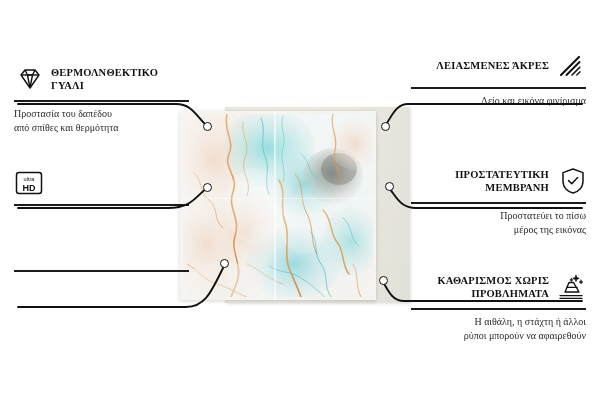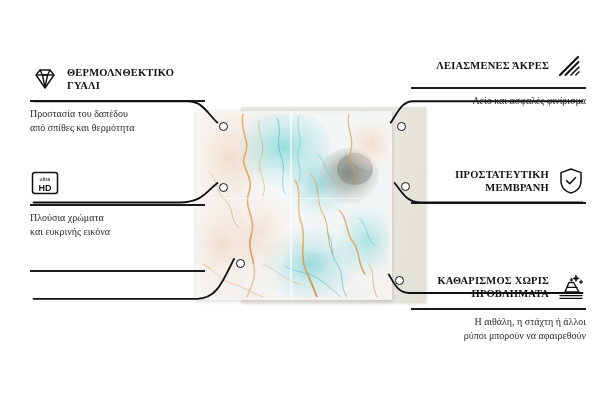--- a/index.html
+++ b/index.html
@@ -1,21 +1,21 @@
 <!DOCTYPE html>
 <html><head>
 <meta charset="utf-8">
 <style>
   html,body{margin:0;padding:0;}
   body{
     width:600px;height:400px;overflow:hidden;background:#ffffff;
     font-family:"Liberation Serif","DejaVu Serif",serif;
     color:#1a1a1a;position:relative;
   }
-  .stage{position:absolute;inset:0;margin-left:16px;}
+  .stage{position:absolute;inset:0;}
 
   
   .product-wrap{
     position:absolute;left:180px;top:105px;width:230px;height:200px;
   }
   .back-panel{
     position:absolute;left:45px;top:2px;width:185px;height:196px;
     background:linear-gradient(100deg,#e9e8e0 0%,#eceae2 45%,#e2e1d8 100%);
     box-shadow:1px 1px 3px rgba(0,0,0,.12);
   }
@@ -50,21 +50,21 @@
 
   
   .feature{position:absolute;width:175px;}
   .feature.left{left:14px;text-align:left;}
   .feature.right{right:14px;text-align:right;}
 
   .f-head{display:flex;align-items:center;gap:7px;min-height:34px;}
   .feature.right .f-head{flex-direction:row-reverse;}
   .f-icon{
     width:30px;height:30px;flex:0 0 30px;
-    display:flex;align-items:center;justify-content:center;
+    display:flex;align-items:center;justify-content:flex-end;
   }
   .f-icon svg{display:block;}
   .f-title{
     font-size:10.5px;font-weight:bold;letter-spacing:.2px;
     line-height:1.25;text-transform:uppercase;color:#111;
   }
   .rule{height:1.6px;background:#1c1c1c;margin:4px 0 5px 0;}
   .f-desc{font-size:10px;line-height:1.45;color:#2a2a2a;}
 
   
@@ -203,21 +203,20 @@
     <div class="f-head">
       <span class="f-icon">
         <svg width="30" height="26" viewBox="0 0 30 26">
           <rect x="2.5" y="2.5" width="25" height="21" rx="2.5" fill="none" stroke="#111" stroke-width="1.5"></rect>
           <text x="15" y="11" text-anchor="middle" font-family="Liberation Sans, sans-serif" font-size="5.6" fill="#111">ultra</text>
           <text x="15" y="20.5" text-anchor="middle" font-family="Liberation Sans, sans-serif" font-size="9" font-weight="bold" fill="#111">HD</text>
         </svg>
       </span>
     </div>
     <div class="rule"></div>
-    <div class="f-desc">Πλούσια χρώματα<br>και ευκρινής εικόνα</div>
   </div>
 
   <div class="feature left" style="top:266px;">
     <div class="rule"></div>
   </div>
 
   <div class="feature right" style="top:49px;">
     <div class="f-head">
       <span class="f-icon">
         <svg width="28" height="24" viewBox="0 0 28 24">
@@ -225,36 +224,37 @@
             <path d="M3 21 L21 3" stroke-width="2.2"></path>
             <path d="M8.5 21 L21.5 8" stroke-width="1.9"></path>
             <path d="M14 21 L21.8 13.2" stroke-width="1.6"></path>
             <path d="M18.8 21 L22 17.8" stroke-width="1.3"></path>
           </g>
         </svg>
       </span>
       <span class="f-title">ΛΕΙΑΣΜΕΝΕΣ ΆΚΡΕΣ</span>
     </div>
     <div class="rule"></div>
-    <div class="f-desc">Λείο και ασφαλές φινίρισμα</div>
+    <div class="f-desc">Λείο και εικόνα φινίρισμα</div>
   </div>
 
   <div class="feature right" style="top:164px;">
     <div class="f-head">
       <span class="f-icon">
         <svg width="26" height="28" viewBox="0 0 26 28">
           <g fill="none" stroke="#111" stroke-width="1.5" stroke-linecap="round" stroke-linejoin="round">
             <path d="M13 2 L23 5.6 V14 C23 20.4 18.4 24.6 13 26 C7.6 24.6 3 20.4 3 14 V5.6 Z"></path>
             <path d="M8.6 13.6 L11.8 16.8 L17.6 10.6"></path>
           </g>
         </svg>
       </span>
       <span class="f-title">ΠΡΟΣΤΑΤΕΥΤΙΚΗ ΜΕΜΒΡΑΝΗ</span>
     </div>
     <div class="rule"></div>
+    <div class="f-desc">Προστατεύει το πίσω<br>μέρος της εικόνας</div>
   </div>
 
   <div class="feature right" style="top:270px;">
     <div class="f-head">
       <span class="f-icon">
         <svg width="30" height="28" viewBox="0 0 30 28">
           <g fill="none" stroke="#111" stroke-width="1.4" stroke-linecap="round" stroke-linejoin="round">
             <path d="M9 19 L13 9.5 H17.5 L23 19 Z"></path>
             <path d="M11 14.4 H21"></path>
             <path d="M4 22.6 H26"></path>

